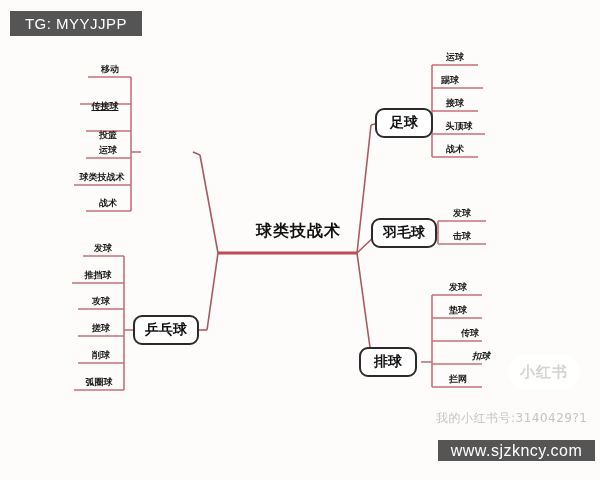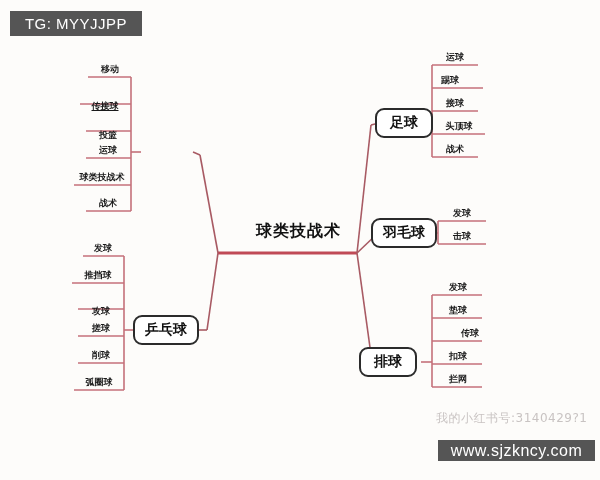--- a/index.html
+++ b/index.html
@@ -192,38 +192,39 @@
 
   <div class="leaf" style="left:110px; top:63px;">移动</div>
   <div class="leaf" style="left:105px; top:100px;text-decoration:underline;">传接球</div>
   <div class="leaf" style="left:108px; top:117px;margin-top:12px;">投篮</div>
   <div class="leaf" style="left:108px; top:144px;">运球</div>
   <div class="leaf" style="left:102px; top:171px;">球类技战术</div>
   <div class="leaf" style="left:108px; top:197px;">战术</div>
 
   <div class="leaf" style="left:103px; top:242px;">发球</div>
   <div class="leaf" style="left:98px;  top:269px;">推挡球</div>
-  <div class="leaf" style="left:101px; top:295px;margin-top:10px;">攻球</div>
+  <div class="leaf" style="left:101px; top:295px;">攻球</div>
   <div class="leaf" style="left:101px; top:322px;">搓球</div>
   <div class="leaf" style="left:101px; top:349px;">削球</div>
   <div class="leaf" style="left:99px;  top:376px;">弧圈球</div>
 
   <div class="leaf" style="left:455px; top:51px;">运球</div>
   <div class="leaf" style="left:450px; top:74px;">踢球</div>
   <div class="leaf" style="left:455px; top:97px;">接球</div>
   <div class="leaf" style="left:459px; top:120px;">头顶球</div>
   <div class="leaf" style="left:455px; top:143px;">战术</div>
 
   <div class="leaf" style="left:462px; top:207px;">发球</div>
   <div class="leaf" style="left:462px; top:230px;">击球</div>
 
   <div class="leaf" style="left:458px; top:281px;">发球</div>
   <div class="leaf" style="left:458px; top:304px;">垫球</div>
   <div class="leaf" style="left:458px; top:327px;margin-left:12px;">传球</div>
-  <div class="leaf" style="left:458px; top:350px;">扣球</div>
+  <div class="leaf" style="left:481px; top:350px;font-style:italic;">扣球</div>
   <div class="leaf" style="left:458px; top:373px;">拦网</div>
 
+  <div id="xhs-logo">小红书</div>
   <div id="xhs-id">我的小红书号:3140429?1</div>
 
   <div id="tg-tag" class="tag-box">TG: MYYJJPP</div>
   <div id="url-tag" class="tag-box">www.sjzkncy.com</div>
 
 </div>
 
 </body></html>

